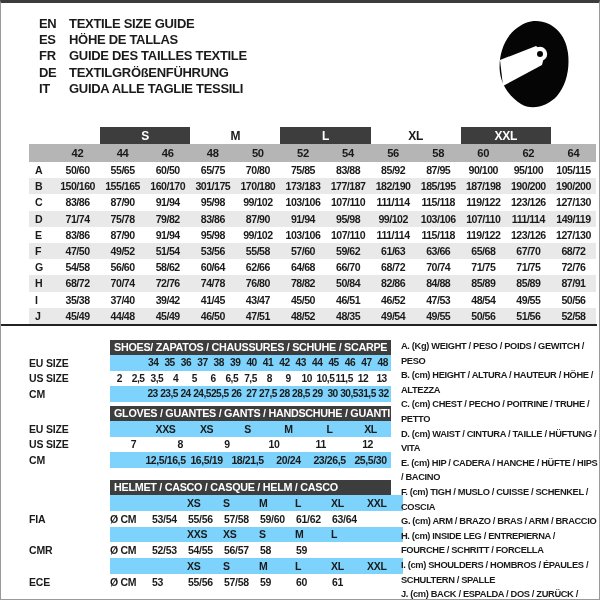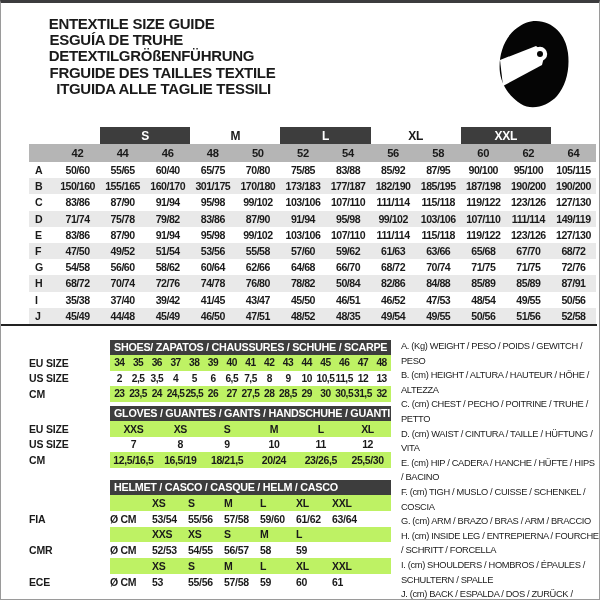--- a/index.html
+++ b/index.html
@@ -5,21 +5,21 @@
   html,body{margin:0;padding:0;background:#fff;}
   .page{
     position:relative;width:600px;height:600px;box-sizing:border-box;
     background:#fff;overflow:hidden;
     border:1px solid #9a9a9a;border-top:3px solid #3c3c3e;
     font-family:"Liberation Sans",sans-serif;color:#1a1a1a;
     letter-spacing:-0.3px;
   }
   
   .lang-block{position:absolute;top:12px;left:38px;}
-  .lang-line{display:flex;height:16.4px;align-items:center;font-weight:bold;font-size:15px;text-align:right;}
+  .lang-line{display:flex;height:16.4px;align-items:center;font-weight:bold;font-size:13px;}
   .lang-code{width:30px;flex:none;}
   
   .helmet-logo{position:absolute;left:497px;top:16px;width:72px;height:92px;}
   
   .main-table{position:absolute;top:124px;left:28px;width:567px;font-weight:bold;}
   .grid13{display:grid;grid-template-columns:26px repeat(12,1fr);}
   .band-row{height:17px;}
   .band{grid-row:1;display:flex;align-items:center;justify-content:center;
         font-size:12px;font-weight:bold;}
   .band.dark{background:#3d3d3d;color:#fff;}
@@ -31,54 +31,54 @@
   .m-row div{text-align:center;white-space:nowrap;}
   
   .hr{position:absolute;left:0;top:321px;width:596px;height:2px;background:#222;}
   
   .sub{position:absolute;left:28px;width:362px;}
   .sub-row{display:flex;align-items:center;}
   .sub-label{width:81px;flex:none;font-weight:bold;font-size:10.5px;letter-spacing:-0.2px;}
   .sub-title{flex:1;background:#3d3d3d;color:#fff;font-weight:bold;font-size:10.8px;
              height:15px;line-height:15px;padding-left:4px;}
   .cells{flex:1;display:grid;height:100%;align-items:center;font-weight:bold;}
-  .cells.gray{background:#bef264;}
+  .cells.gray{background:#7dd3fc;padding-left:35px;}
   .cells div{text-align:center;white-space:nowrap;}
   .shoes-row{height:15.5px;}
   .shoes-row .cells{grid-template-columns:repeat(15,1fr);font-size:10.2px;letter-spacing:-0.5px;}
   .gloves-row{height:15.5px;}
   .gloves-row .cells{grid-template-columns:repeat(6,1fr);font-size:10.5px;letter-spacing:-0.4px;}
   .helm-row{height:15.8px;}
   .helm-row .cells{grid-template-columns:42px repeat(6,36px) 1fr;font-size:10.5px;letter-spacing:-0.3px;}
   .helm-row .cells div{text-align:left;}
   
   .legend{position:absolute;left:400px;top:336px;width:198px;}
-  .legend-item{font-weight:normal;font-size:9.3px;line-height:14.6px;letter-spacing:-0.35px;}
+  .legend-item{font-weight:bold;font-size:9.3px;line-height:14.6px;letter-spacing:-0.35px;}
 </style>
 </head>
 <body>
 
 <div class="page">
 
   <div class="lang-block" id="lang-block">
       <div class="lang-line">
         <span class="lang-code">EN</span>
         <span class="lang-text">TEXTILE SIZE GUIDE</span>
       </div>
       <div class="lang-line">
         <span class="lang-code">ES</span>
-        <span class="lang-text">GUÍA DE TRUHE</span>
+        <span class="lang-text">HÖHE DE TALLAS</span>
+      </div>
+      <div class="lang-line">
+        <span class="lang-code">FR</span>
+        <span class="lang-text">GUIDE DES TAILLES TEXTILE</span>
       </div>
       <div class="lang-line">
         <span class="lang-code">DE</span>
         <span class="lang-text">TEXTILGRÖßENFÜHRUNG</span>
-      </div>
-      <div class="lang-line">
-        <span class="lang-code">FR</span>
-        <span class="lang-text">GUIDE DES TAILLES TEXTILE</span>
       </div>
       <div class="lang-line">
         <span class="lang-code">IT</span>
         <span class="lang-text">GUIDA ALLE TAGLIE TESSILI</span>
       </div>
     </div>
 
   <svg class="helmet-logo" viewBox="0 0 72 90" xmlns="http://www.w3.org/2000/svg">
     <path fill="#050505" d="M38 1 C 55 1 68 15 70 33 C 72 50 68 65 59 76 C 50 86 34 91 23 84 C 12 77 4 66 2 53 C 0 38 5 18 19 8 C 25 3.5 31 1 38 1 Z"></path>
     <polygon fill="#ffffff" points="2,40 38,26 47,33 44,45 5,66"></polygon>
@@ -107,21 +107,21 @@
         <div>58</div>
         <div>60</div>
         <div>62</div>
         <div>64</div>
       </div>
     <div id="main-rows">
         <div class="grid13 m-row">
           <div class="rl">A</div>
           <div>50/60</div>
           <div>55/65</div>
-          <div>60/40</div>
+          <div>60/50</div>
           <div>65/75</div>
           <div>70/80</div>
           <div>75/85</div>
           <div>83/88</div>
           <div>85/92</div>
           <div>87/95</div>
           <div>90/100</div>
           <div>95/100</div>
           <div>105/115</div>
         </div>

